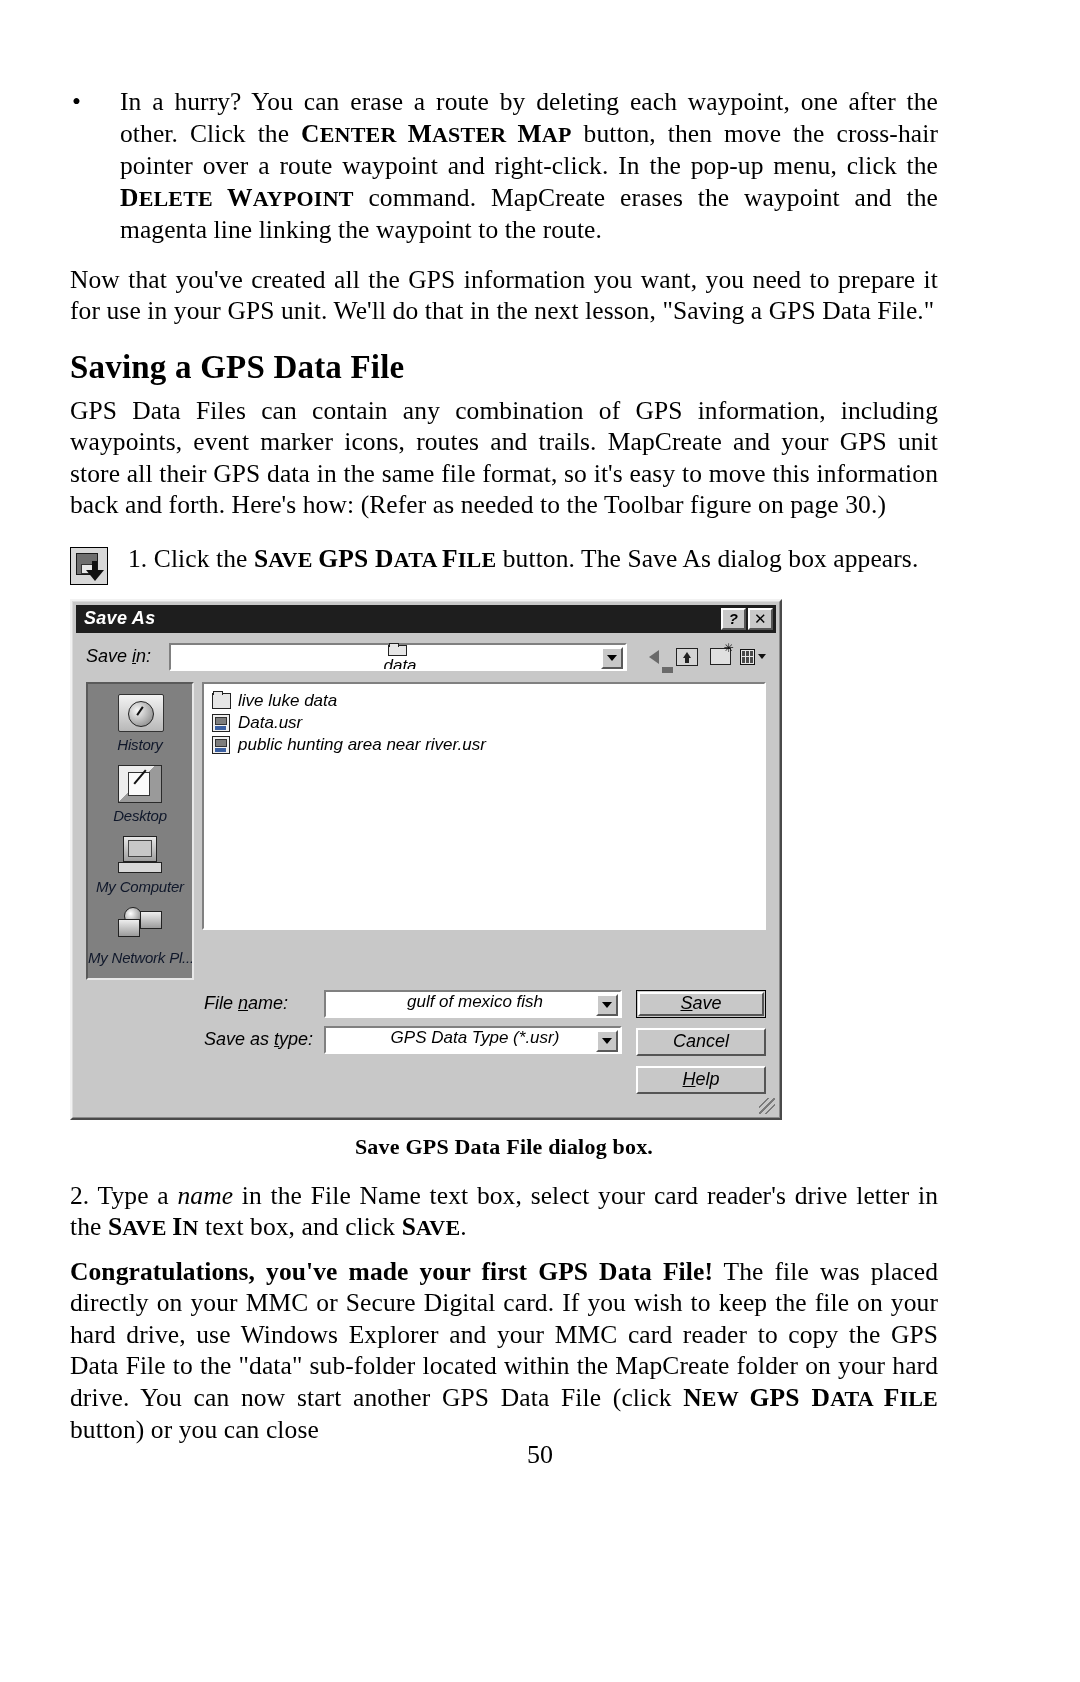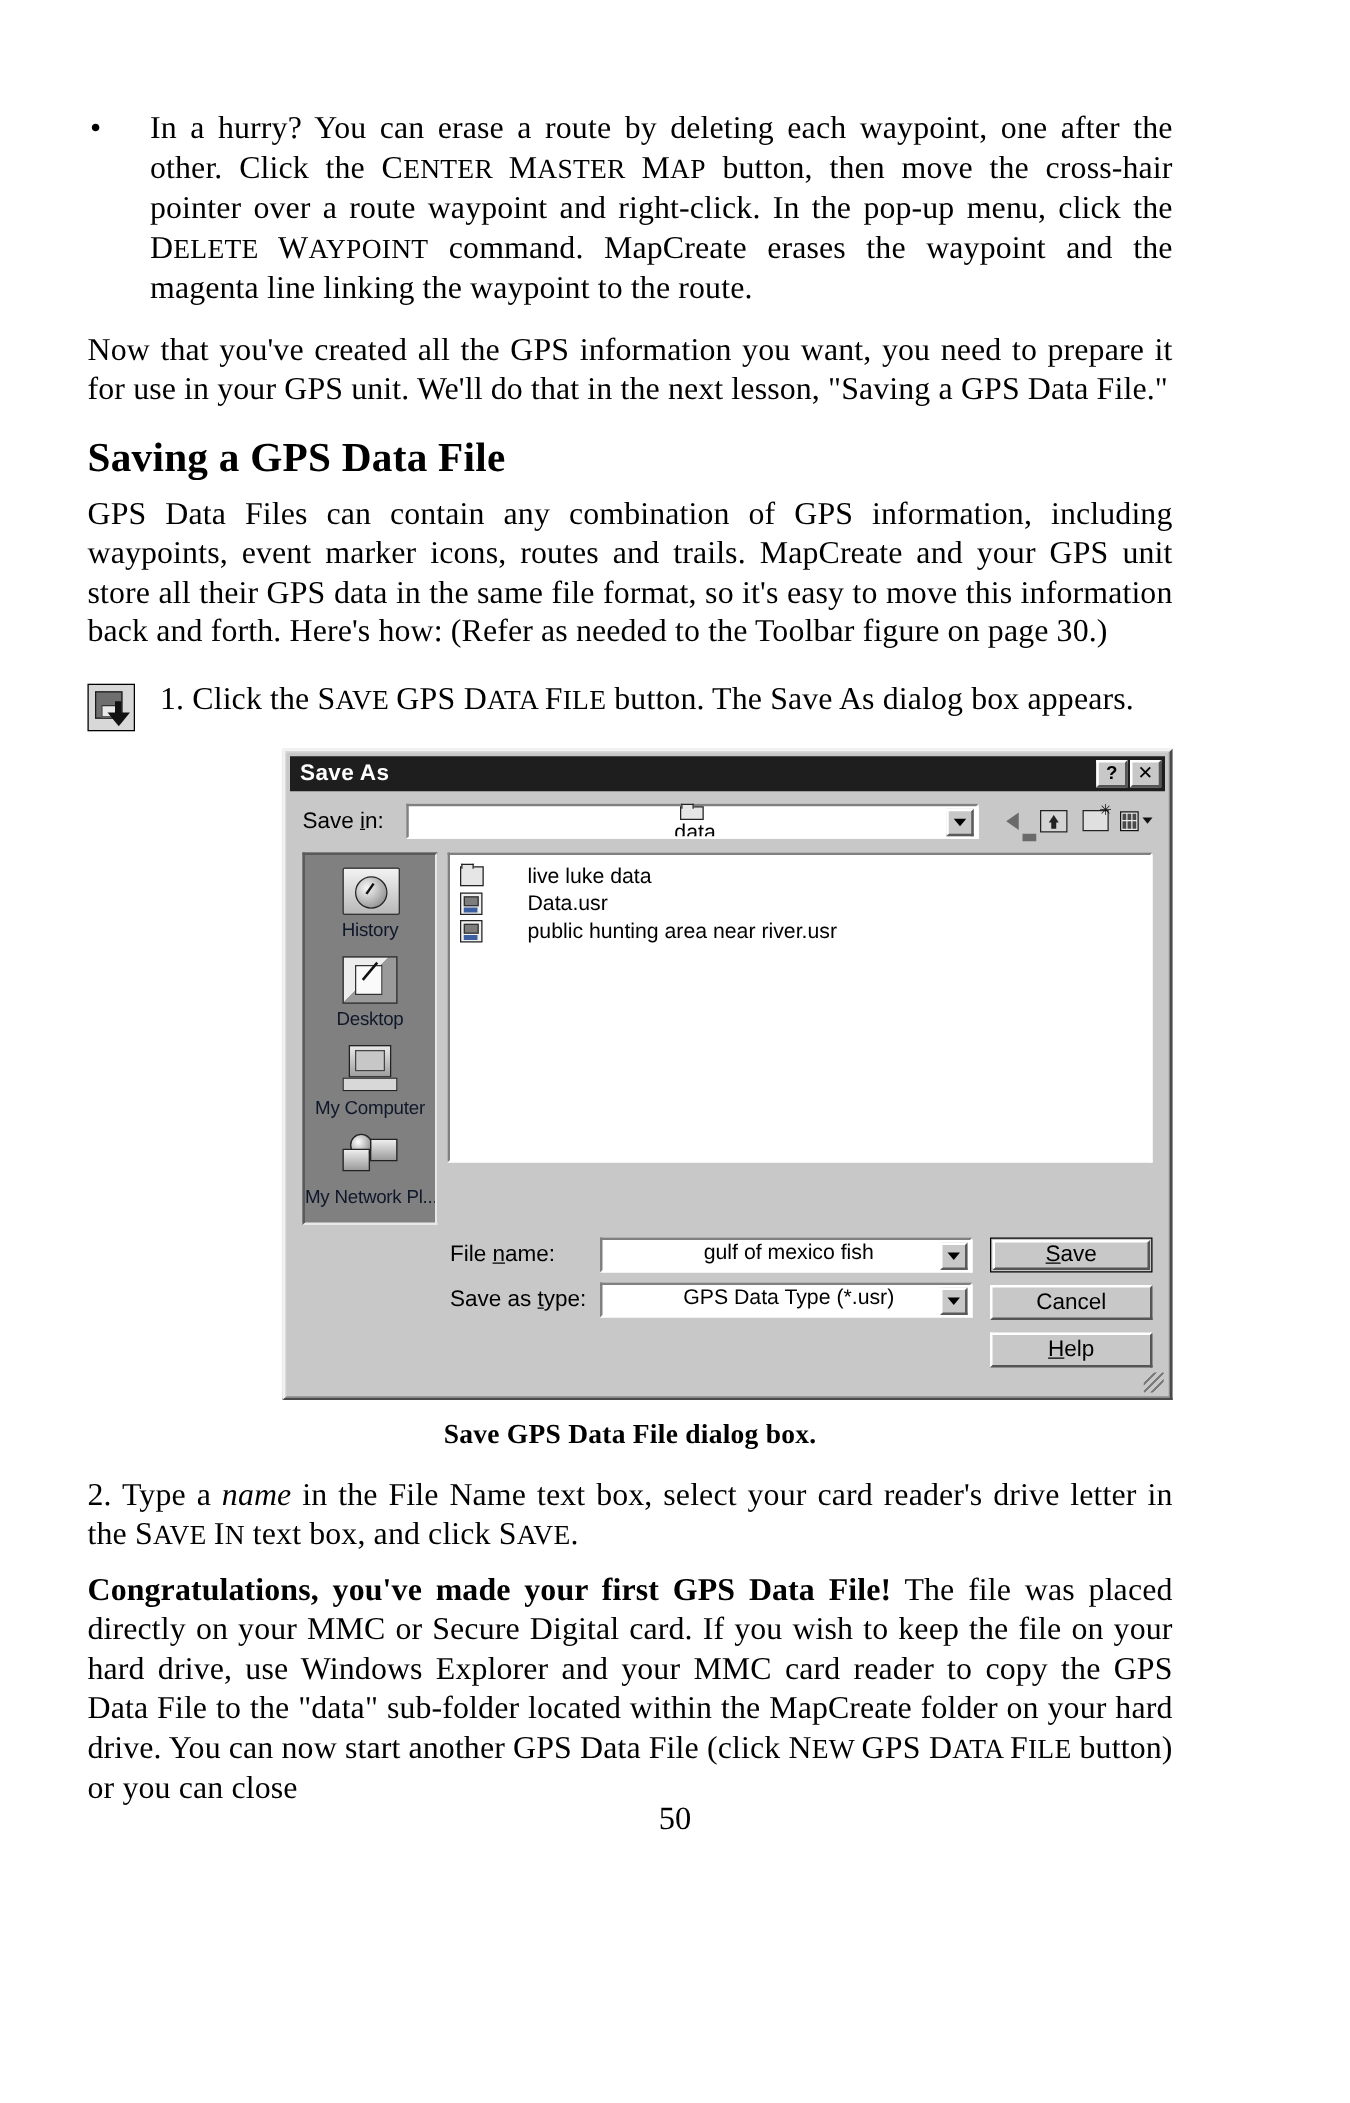--- a/index.html
+++ b/index.html
@@ -25,21 +25,21 @@
   
   p.body {
     margin: 0 0 0 0;
     font-size: 25.5px;
     line-height: 31.5px;
     text-align: justify;
     text-justify: inter-word;
     letter-spacing: 0.1px;
   }
   .sc {
-    font-weight: normal;
+    font-weight: bold;
     font-size: 22px;
     letter-spacing: 0.2px;
   }
   .sc .cap { font-size: 25.5px; }
   .ital { font-style: italic; }
   .bld { font-weight: bold; }
 
   
   .bullet-row {
     display: flex;
@@ -113,21 +113,22 @@
     position:absolute;
     right:10px; bottom:12px;
     width:5px; height:11px;
     background:#111;
   }
 
   
   .dialog-wrap {
     margin: 14px 0 0 0;
     display: flex;
-    justify-content: flex-end;
+    justify-content: flex-start;
+    font-style: italic;
   }
   .dialog {
     width: 712px;
     background: #c8c8c8;
     border-top: 2px solid #f2f2f2;
     border-left: 2px solid #f2f2f2;
     border-right: 2px solid #4a4a4a;
     border-bottom: 2px solid #4a4a4a;
     box-sizing: border-box;
     position: relative;
@@ -414,21 +415,20 @@
     padding: 6px 4px;
     overflow: hidden;
   }
   .fileitem {
     display: flex;
     align-items: center;
     height: 22px;
     font-size: 17px;
     color: #000;
     padding-left: 4px;
-    gap: 28px;
   }
   .fileitem .fi-ico { width: 22px; flex: 0 0 22px; display:flex; align-items:center;}
   .ico-folder {
     width: 17px; height: 14px;
     background: #e6e6e6;
     border: 1px solid #222;
     position: relative;
   }
   .ico-folder::before{
     content:"";position:absolute;left:0;top:-3px;width:8px;height:3px;

